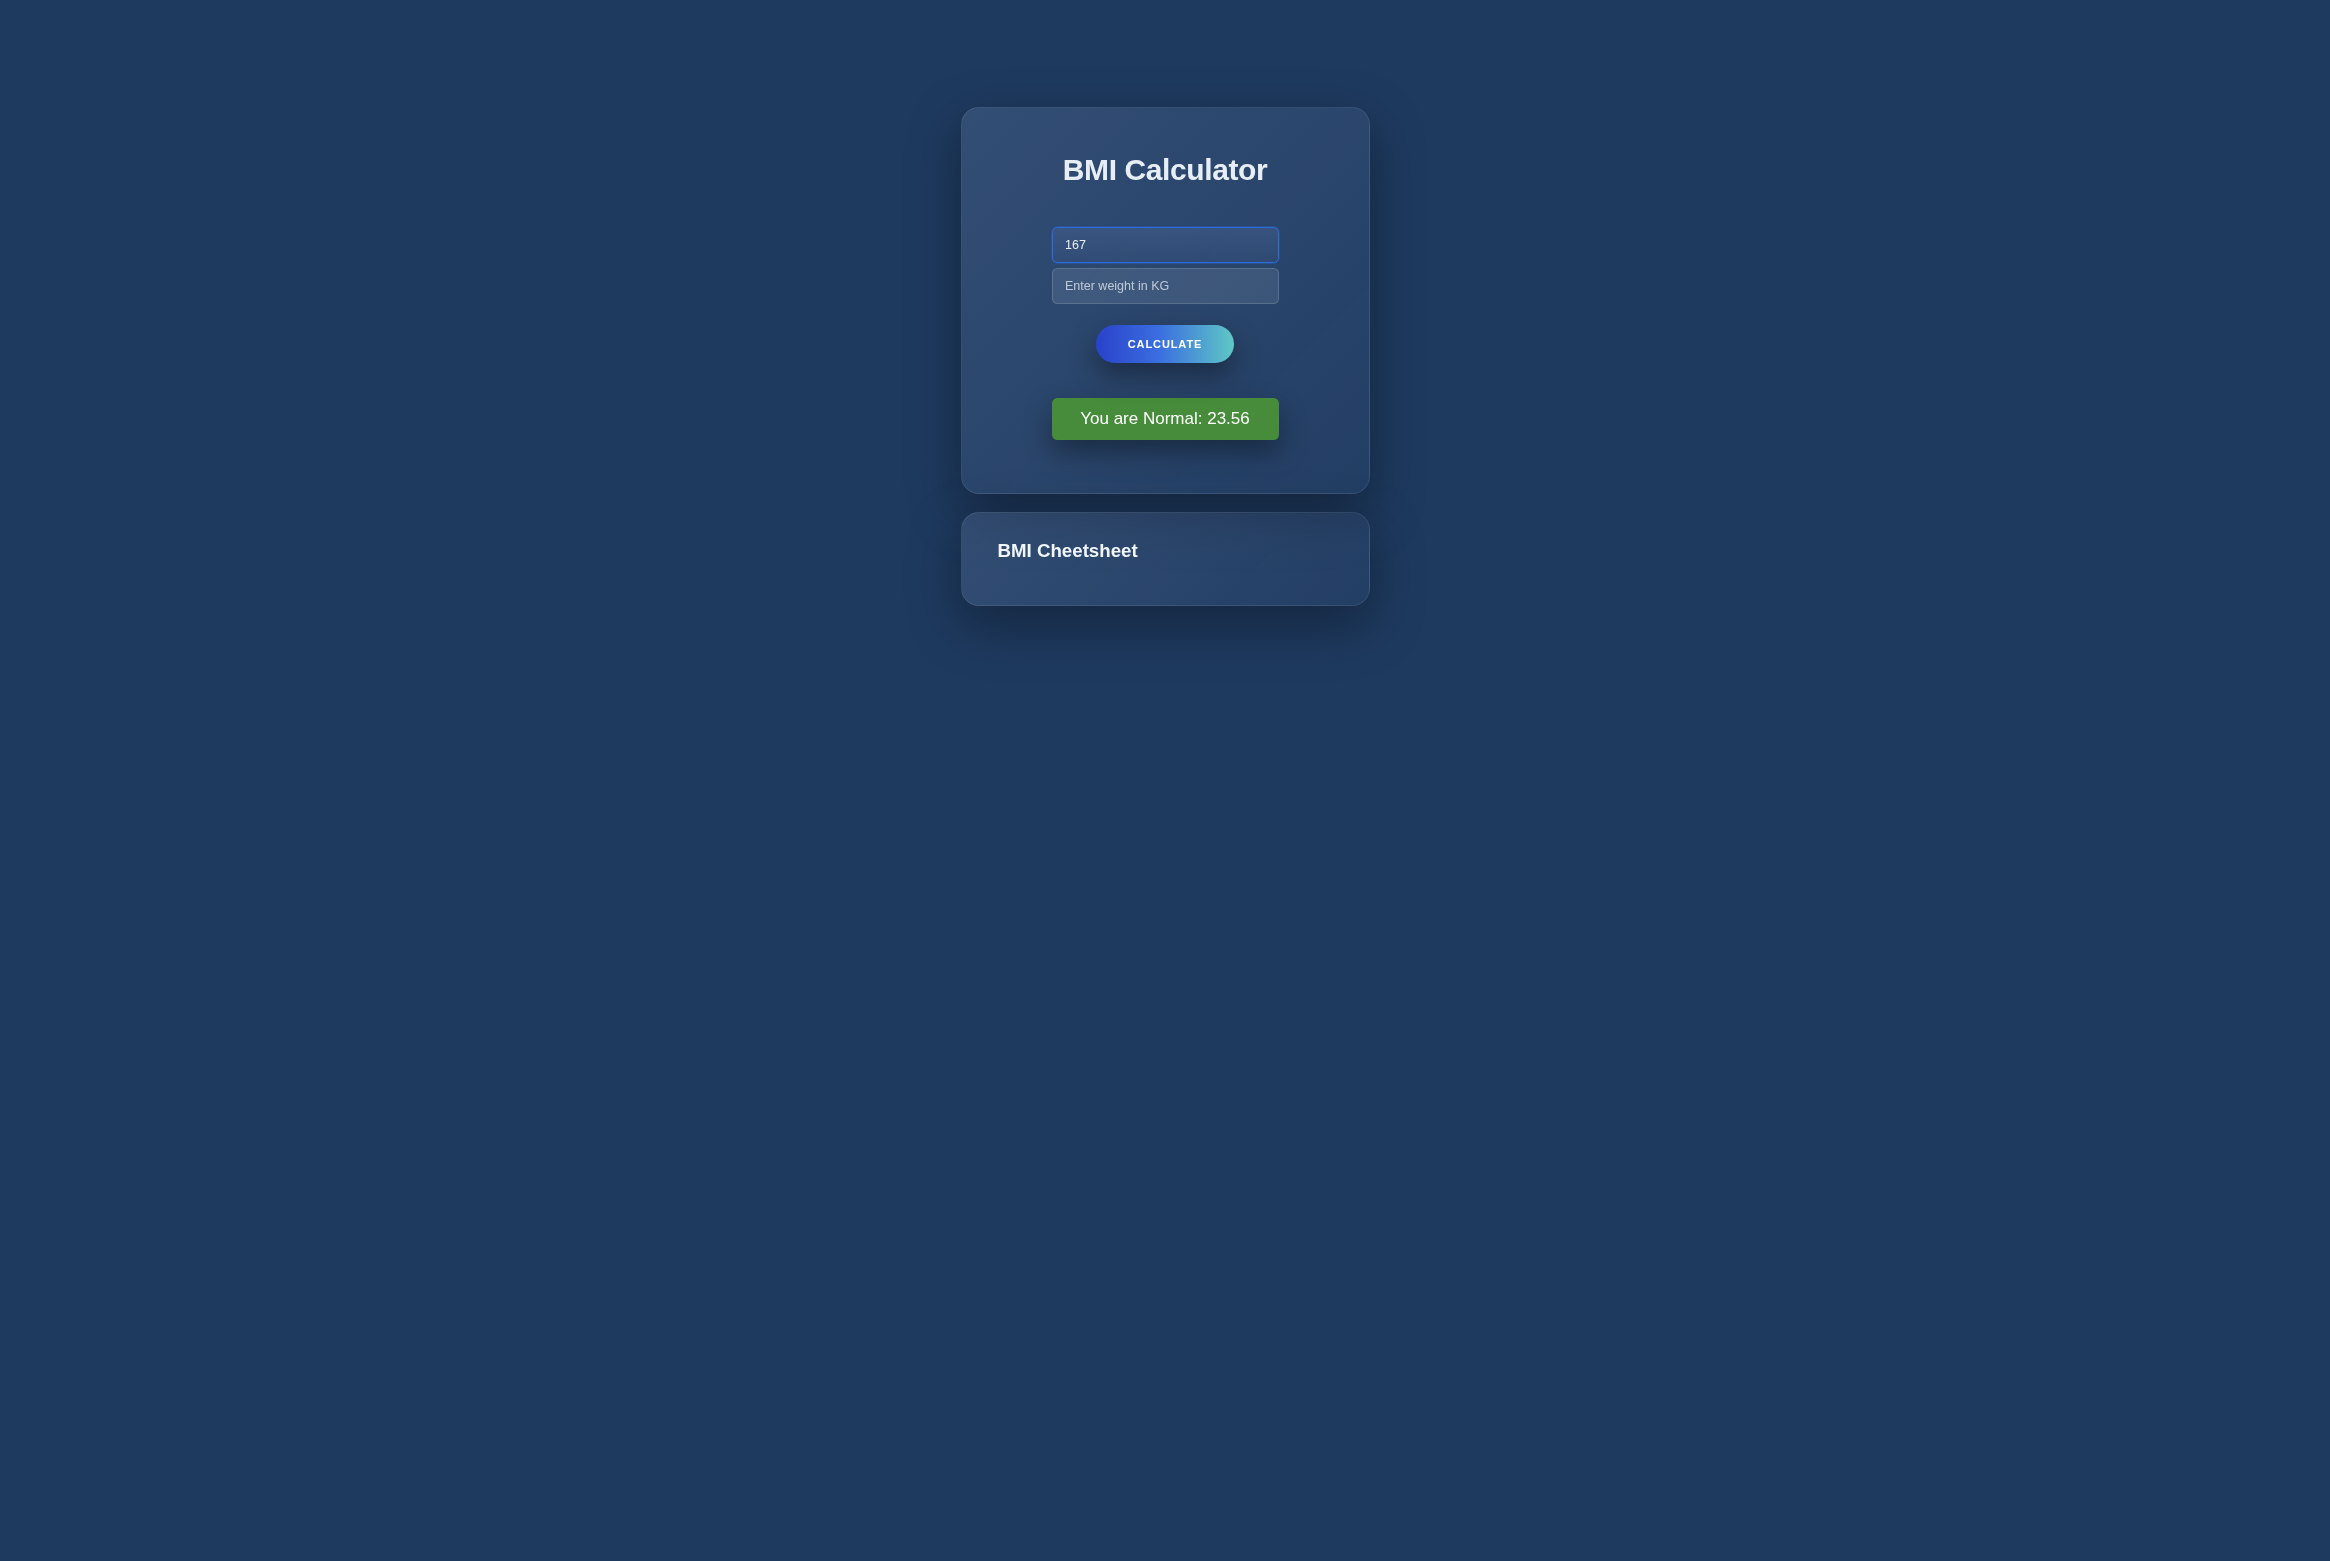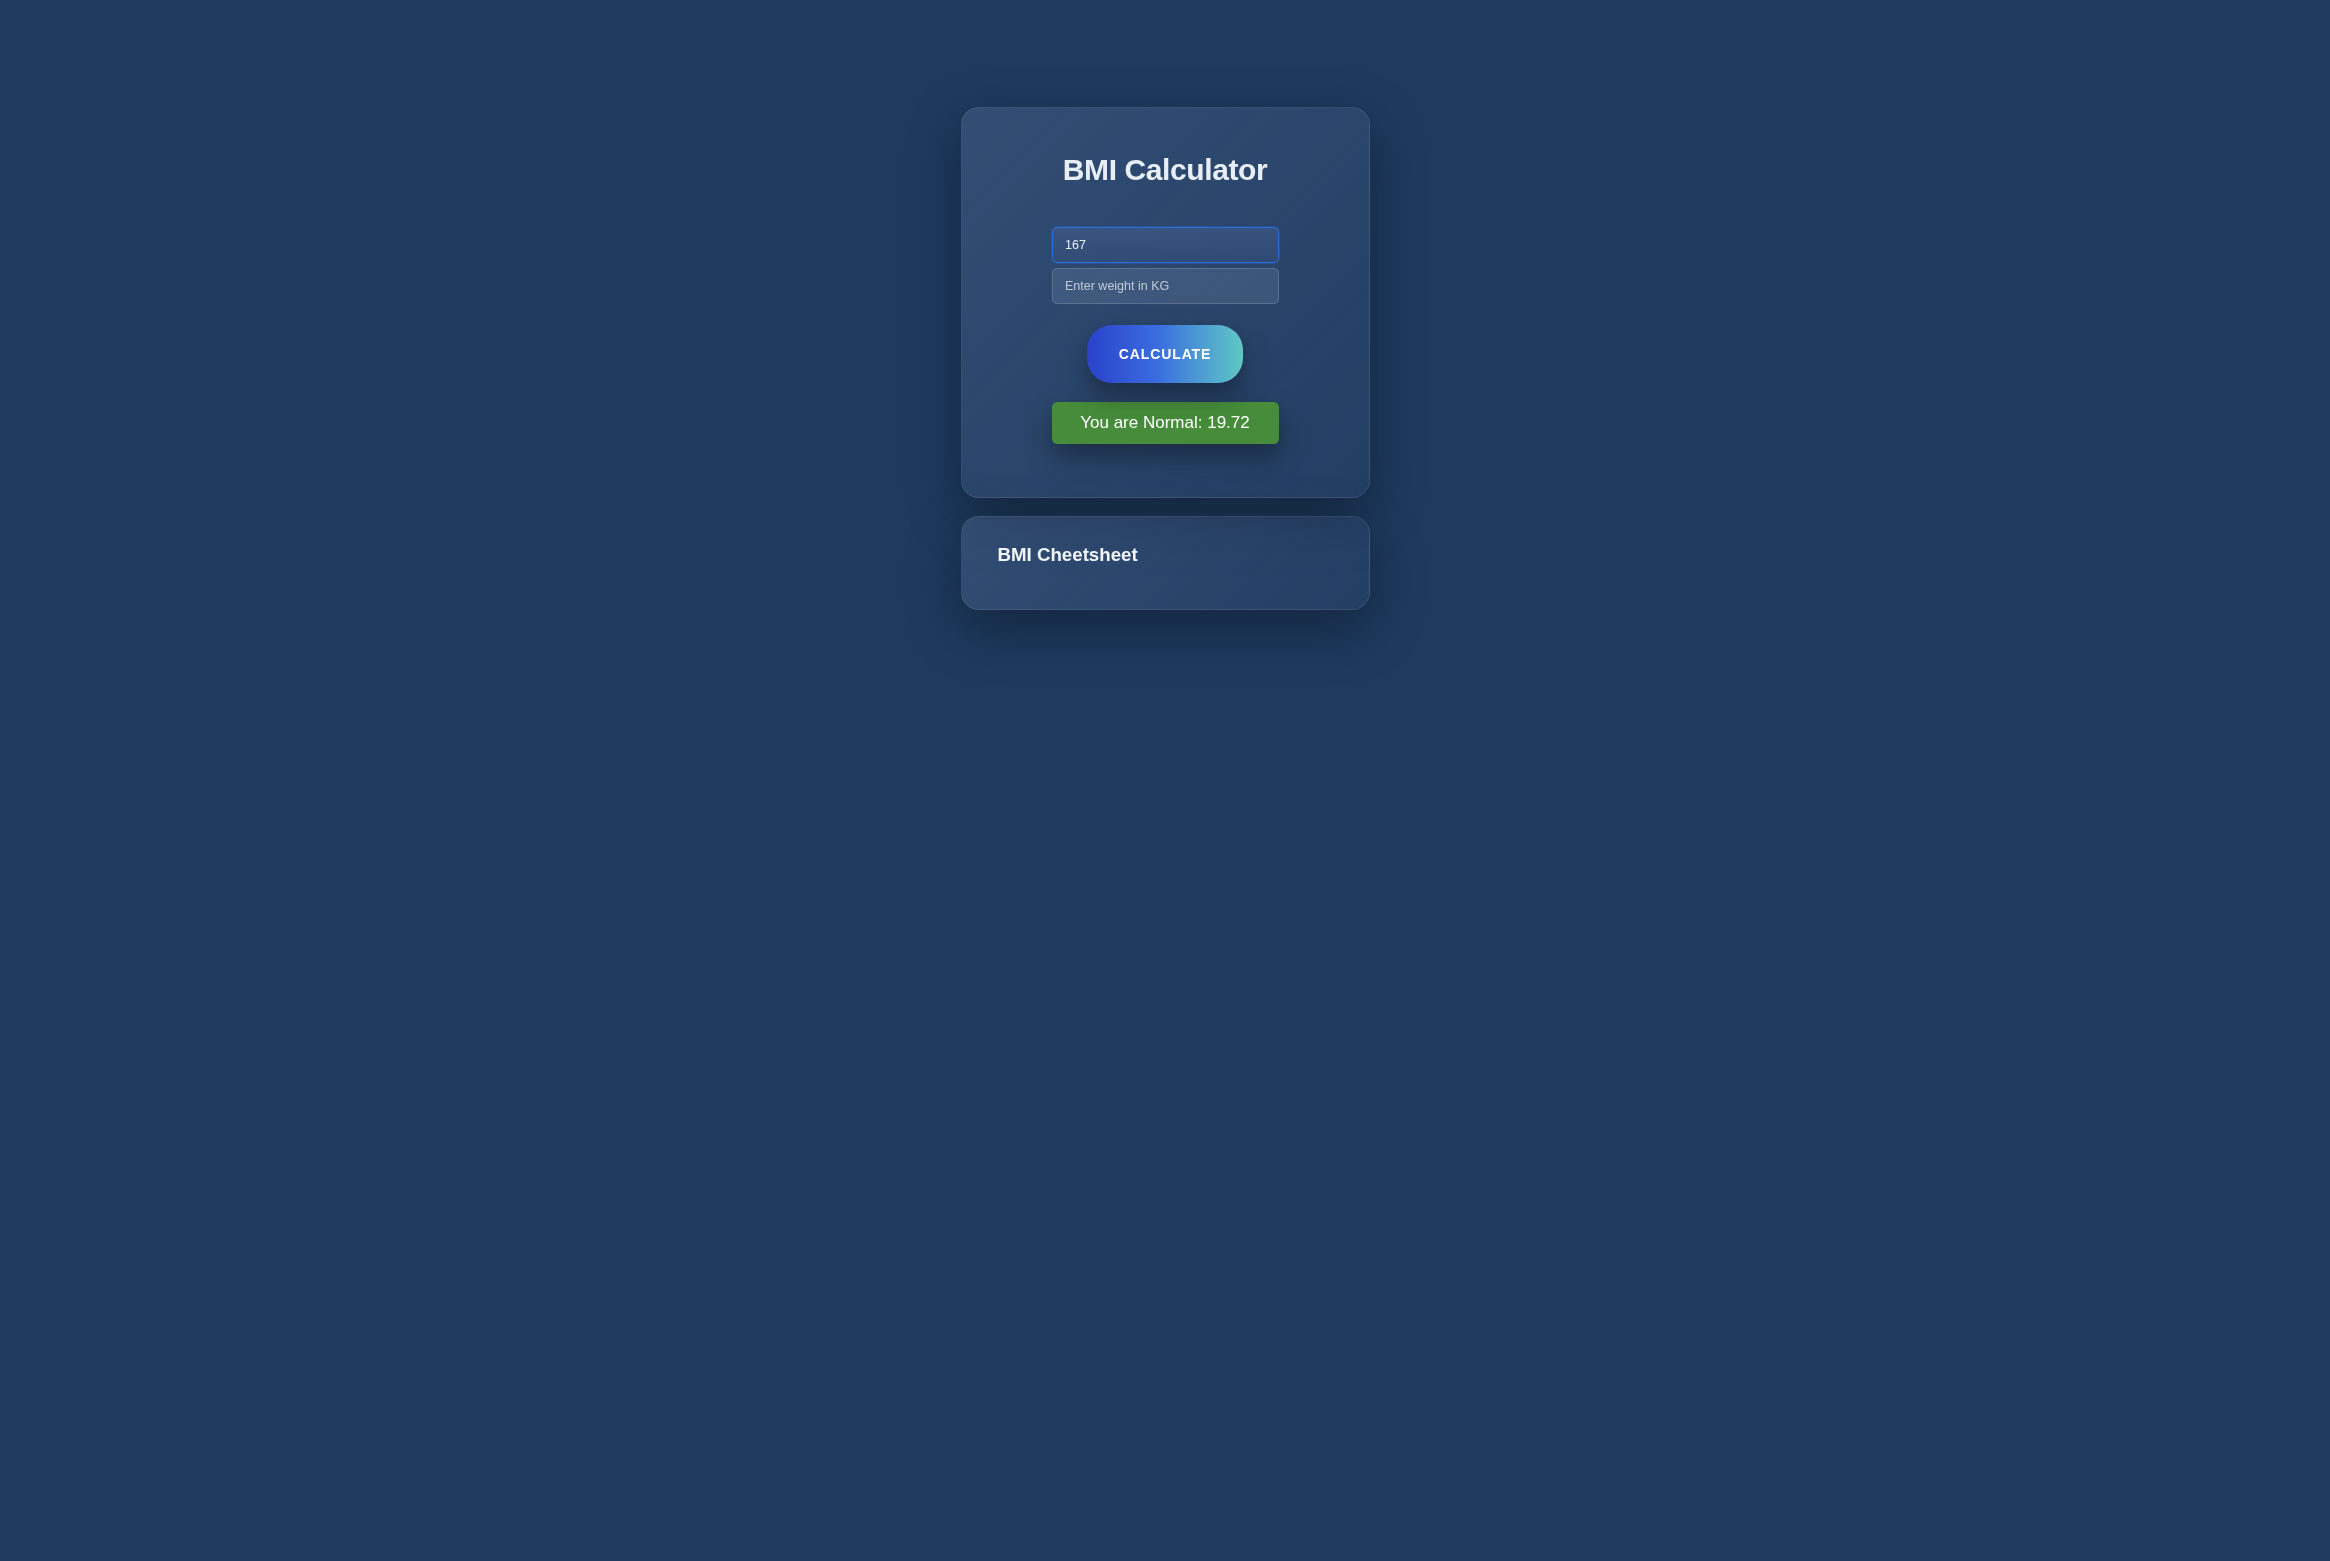--- a/index.html
+++ b/index.html
@@ -77,28 +77,28 @@
 
 .input-field::placeholder {
   color: rgba(232, 238, 245, 0.75);
   font-size: 12.5px;
 }
 
 .calculate-button {
   background: linear-gradient(90deg, #2942c9 0%, #3a6de0 45%, #5fc8c5 100%);
   border: none;
   border-radius: 25px;
-  padding: 21px 32px;
+  padding: 13px 32px;
   color: #ffffff;
-  font-size: 14px;
+  font-size: 11px;
   font-weight: 700;
   letter-spacing: 0.9px;
   cursor: pointer;
   box-shadow: 0 12.5px 27px rgba(0, 0, 0, 0.35);
-  margin-bottom: 19px;
+  margin-bottom: 35px;
 }
 
 .result-box {
   background-color: #468c3a;
   border-radius: 5.3px;
   padding: 10.7px 0;
   width: 227px;
   margin: 0 auto;
   color: #ffffff;
   font-size: 17px;
@@ -126,19 +126,19 @@
 <div class="card">
   <h1 class="title">BMI Calculator</h1>
   
   <div class="input-group">
     <input type="text" class="input-field focused" value="167" placeholder="Enter height in CM" style="">
     <input type="text" class="input-field" placeholder="Enter weight in KG" style="">
   </div>
 
   <button class="calculate-button">CALCULATE</button>
 
-  <div class="result-box">You are Normal: 19.72</div>
+  <div class="result-box">You are Normal: 23.56</div>
 </div>
 
 <div class="card-secondary">
   <h2 class="cheatsheet-title">BMI Cheetsheet</h2>
 </div>
 
 
 </body></html>

